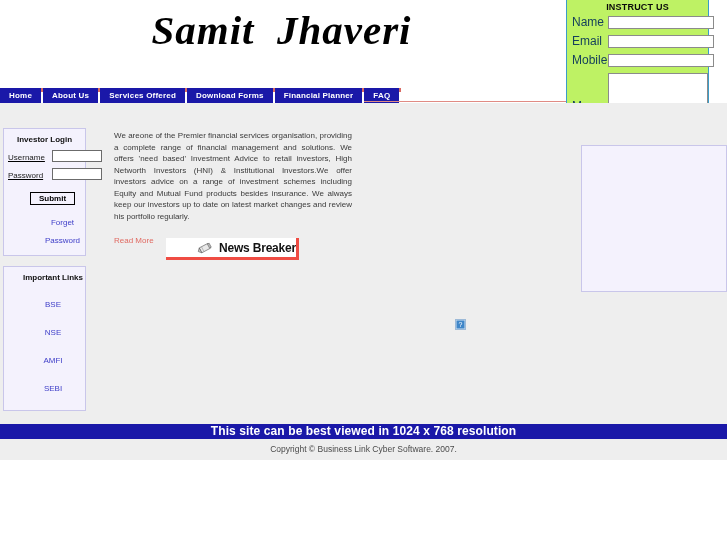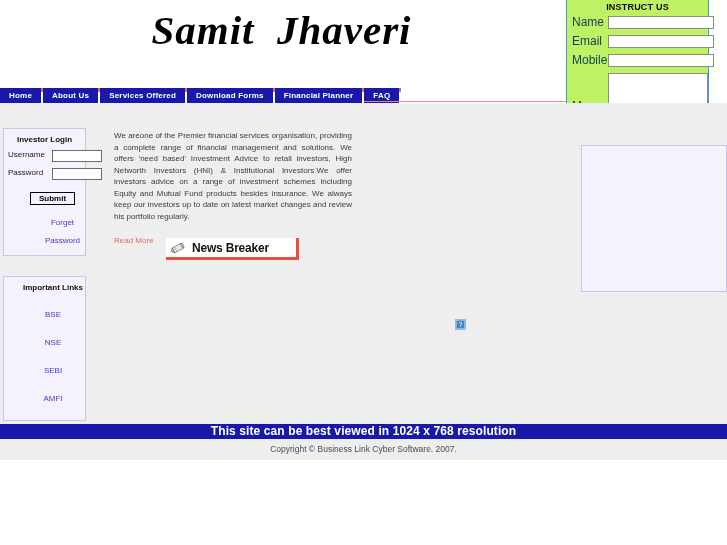--- a/index.html
+++ b/index.html
@@ -175,22 +175,23 @@
   }
   .panel-title {
     text-align: center;
     font-size: 8px;
     font-weight: bold;
     color: #111111;
     padding: 6px 0 6px 0;
   }
   .login-row {
     display: flex;
-    align-items: flex-start;
+    align-items: flex-end;
     padding: 0 4px 6px 4px;
+    text-decoration: underline;
   }
   .login-label {
     font-size: 8px;
     color: #1a1a1a;
     width: 44px;
     flex: 0 0 44px;
   }
   .login-input {
     width: 50px;
     height: 12px;
@@ -221,21 +222,21 @@
     text-align: center;
     padding-bottom: 8px;
     margin-left: 36px;
   }
   .forget-link {
     font-size: 8px;
     color: #3e3ec8;
     text-decoration: none;
     cursor: pointer;
   }
-  .links-panel { margin-top: 20px; padding-bottom: 10px; padding-left: 17px; }
+  .links-panel { margin-top: 10px; padding-bottom: 10px; padding-left: 17px; }
   .link-row {
     text-align: center;
     padding: 5px 0;
   }
   .side-link {
     font-size: 8px;
     color: #3e3ec8;
     text-decoration: none;
     cursor: pointer;
   }
@@ -269,20 +270,21 @@
     left: 166px; top: 238px;
     width: 133px;
     height: 22px;
     background: #ffffff;
     border-right: 3px solid #ef4c43;
     border-bottom: 3px solid #ef4c43;
     box-sizing: border-box;
     display: flex;
     align-items: center;
     padding-left: 4px;
+    justify-content: flex-end;
   }
   .pencil-icon {
     width: 17px; height: 14px;
     flex: 0 0 17px;
     margin-right: 5px;
   }
   .news-text {
     font-size: 12px;
     font-weight: bold;
     color: #131313;
@@ -422,24 +424,24 @@
 
     <div class="panel-box links-panel">
       <div class="panel-title">Important Links</div>
       <div class="link-row">
         <a class="side-link">BSE</a>
       </div>
       <div class="link-row">
         <a class="side-link">NSE</a>
       </div>
       <div class="link-row">
+        <a class="side-link">AMFI</a>
+      </div>
+      <div class="link-row">
         <a class="side-link">SEBI</a>
-      </div>
-      <div class="link-row">
-        <a class="side-link">AMFI</a>
       </div>
     </div>
   </div>
 
   <div class="main-col">
     <p class="intro-text">We areone of the Premier financial services organisation, providing a complete range of financial management and solutions. We offers 'need based' Investment Advice to retail investors, High Networth Investors (HNI) &amp; Institutional Investors.We offer investors advice on a range of investment schemes including Equity and Mutual Fund products besides insurance. We always keep our investors up to date on latest market changes and review his portfolio regularly.</p>
     <div class="readmore-row">
       <a class="readmore-link">Read More</a>
     </div>
   </div>

